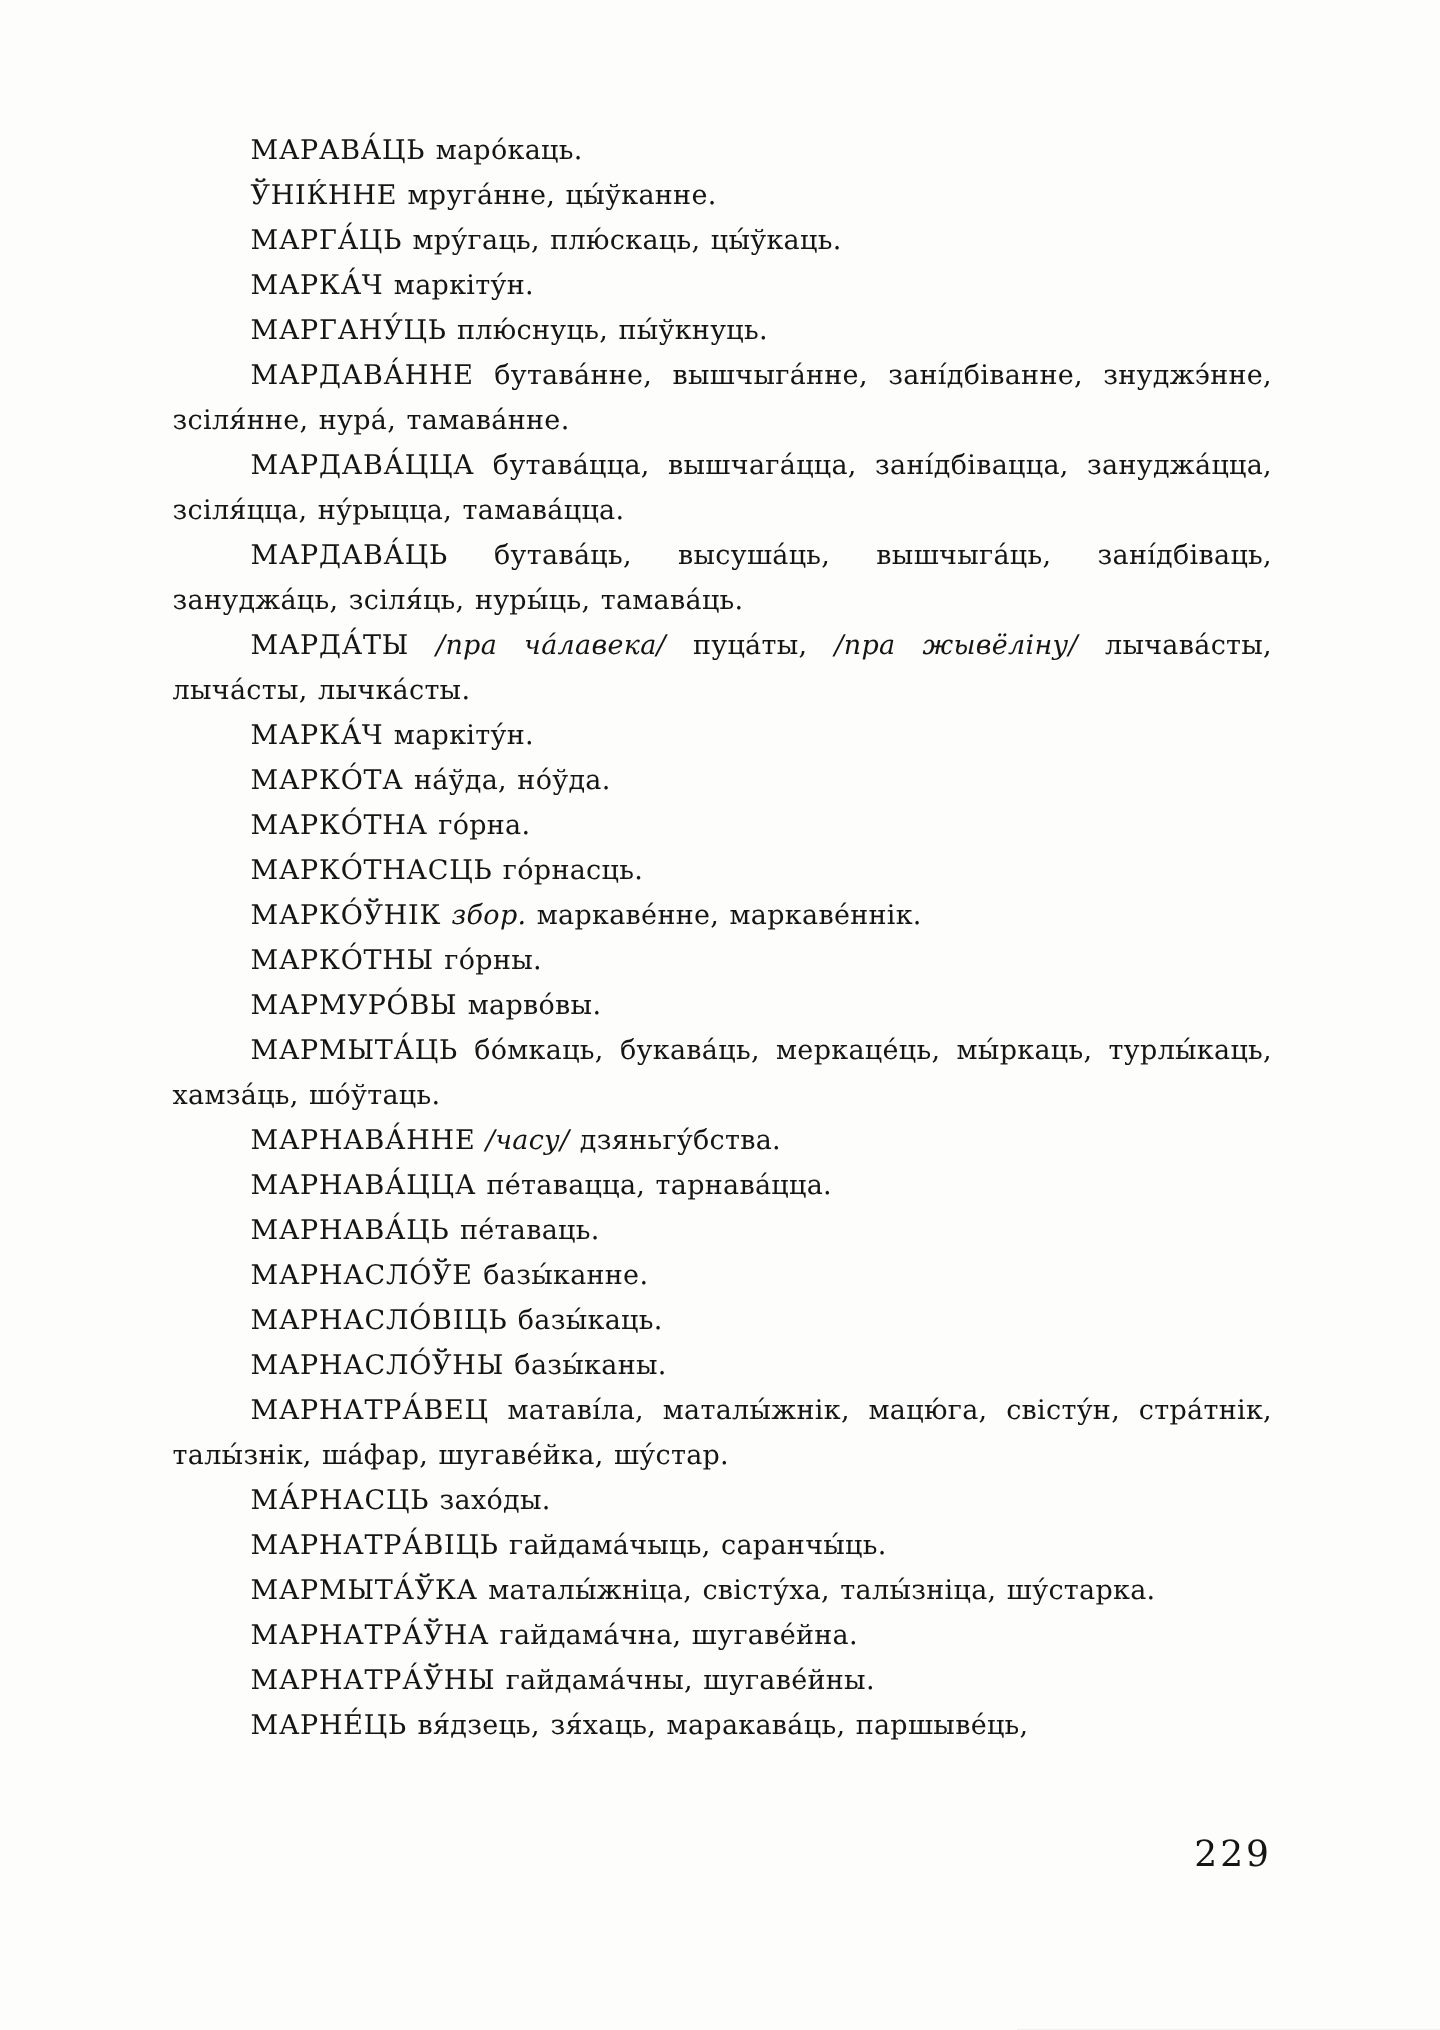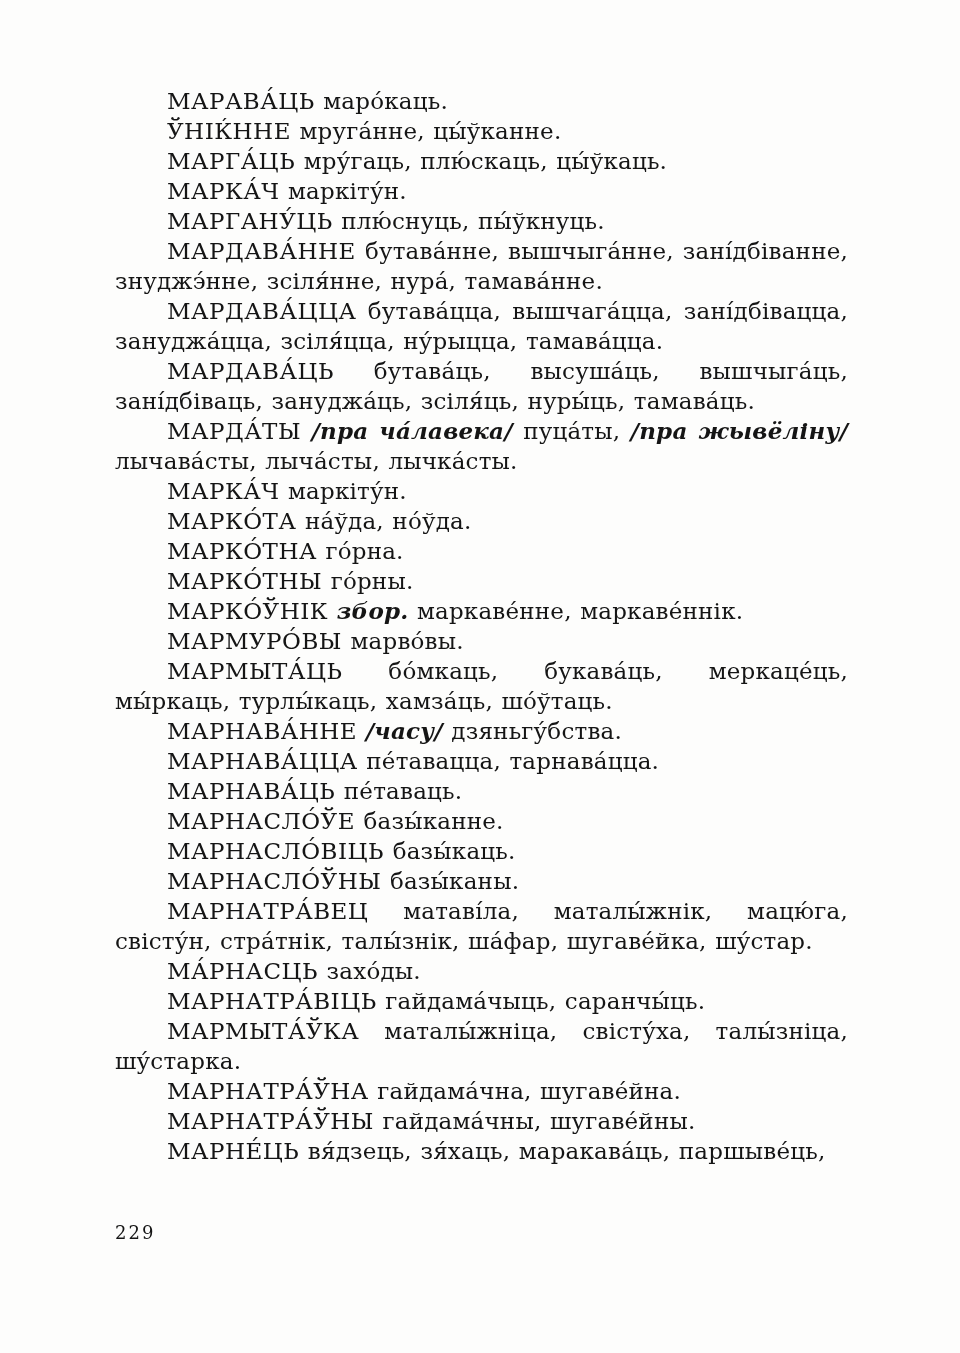--- a/index.html
+++ b/index.html
@@ -20,45 +20,44 @@
   }
 
   .text-block {
     position: absolute;
     top: 86px;
     left: 115px;
     width: 733px;
   }
 
   p.entry {
-    font-size: 23px;
+    font-size: 18px;
     line-height: 30px;
     text-align: justify;
     text-indent: 52px;
     letter-spacing: 0.2px;
     word-spacing: 1px;
   }
 
   p.entry .head {
     
     letter-spacing: 0.5px;
   }
 
   .seg.italic {
     font-style: italic;
-    font-weight: bold;
   }
 
   .page-number {
     position: absolute;
     top: 1222px;
     left: 115px;
     width: 733px;
-    text-align: left;
-    font-size: 18px;
+    text-align: right;
+    font-size: 24px;
     letter-spacing: 2px;
     color: #151515;
   }
 </style>
 </head>
 <body>
 
 <div class="page">
 
   <div class="text-block">
@@ -79,24 +78,25 @@
   <p class="entry"><span class="head seg">МАРДАВА́ЦЬ</span><span class="seg"> бутава́ць, высуша́ць, вышчыга́ць, зані́дбіваць, зануджа́ць, зсіля́ць, нуры́ць, тамава́ць.</span></p>
 
   <p class="entry"><span class="head seg">МАРДА́ТЫ</span><span class="seg"> </span><span class="seg italic">/пра ча́лавека/</span><span class="seg"> пуца́ты, </span><span class="seg italic">/пра жывёліну/</span><span class="seg"> лычава́сты, лыча́сты, лычка́сты.</span></p>
 
   <p class="entry"><span class="head seg">МАРКА́Ч</span><span class="seg"> маркіту́н.</span></p>
 
   <p class="entry"><span class="head seg">МАРКО́ТА</span><span class="seg"> на́ўда, но́ўда.</span></p>
 
   <p class="entry"><span class="head seg">МАРКО́ТНА</span><span class="seg"> го́рна.</span></p>
 
+  <p class="entry"><span class="head seg">МАРКО́ТНАСЦЬ</span><span class="seg"> го́рнасць.</span></p>
+
+  <p class="entry"><span class="head seg">МАРКО́ЎНІК</span><span class="seg"> </span><span class="seg italic">збор.</span><span class="seg"> маркаве́нне, маркаве́ннік.</span></p>
 
   <p class="entry"><span class="head seg">МАРКО́ТНЫ</span><span class="seg"> го́рны.</span></p>
-
-  <p class="entry"><span class="head seg">МАРКО́ЎНІК</span><span class="seg"> </span><span class="seg italic">збор.</span><span class="seg"> маркаве́нне, маркаве́ннік.</span></p>
 
   <p class="entry"><span class="head seg">МАРМУРО́ВЫ</span><span class="seg"> марво́вы.</span></p>
 
   <p class="entry"><span class="head seg">МАРМЫТА́ЦЬ</span><span class="seg"> бо́мкаць, букава́ць, меркаце́ць, мы́ркаць, турлы́каць, хамза́ць, шо́ўтаць.</span></p>
 
   <p class="entry"><span class="head seg">МАРНАВА́ННЕ</span><span class="seg"> </span><span class="seg italic">/часу/</span><span class="seg"> дзяньгу́бства.</span></p>
 
   <p class="entry"><span class="head seg">МАРНАВА́ЦЦА</span><span class="seg"> пе́тавацца, тарнава́цца.</span></p>
 
   <p class="entry"><span class="head seg">МАРНАВА́ЦЬ</span><span class="seg"> пе́таваць.</span></p>

